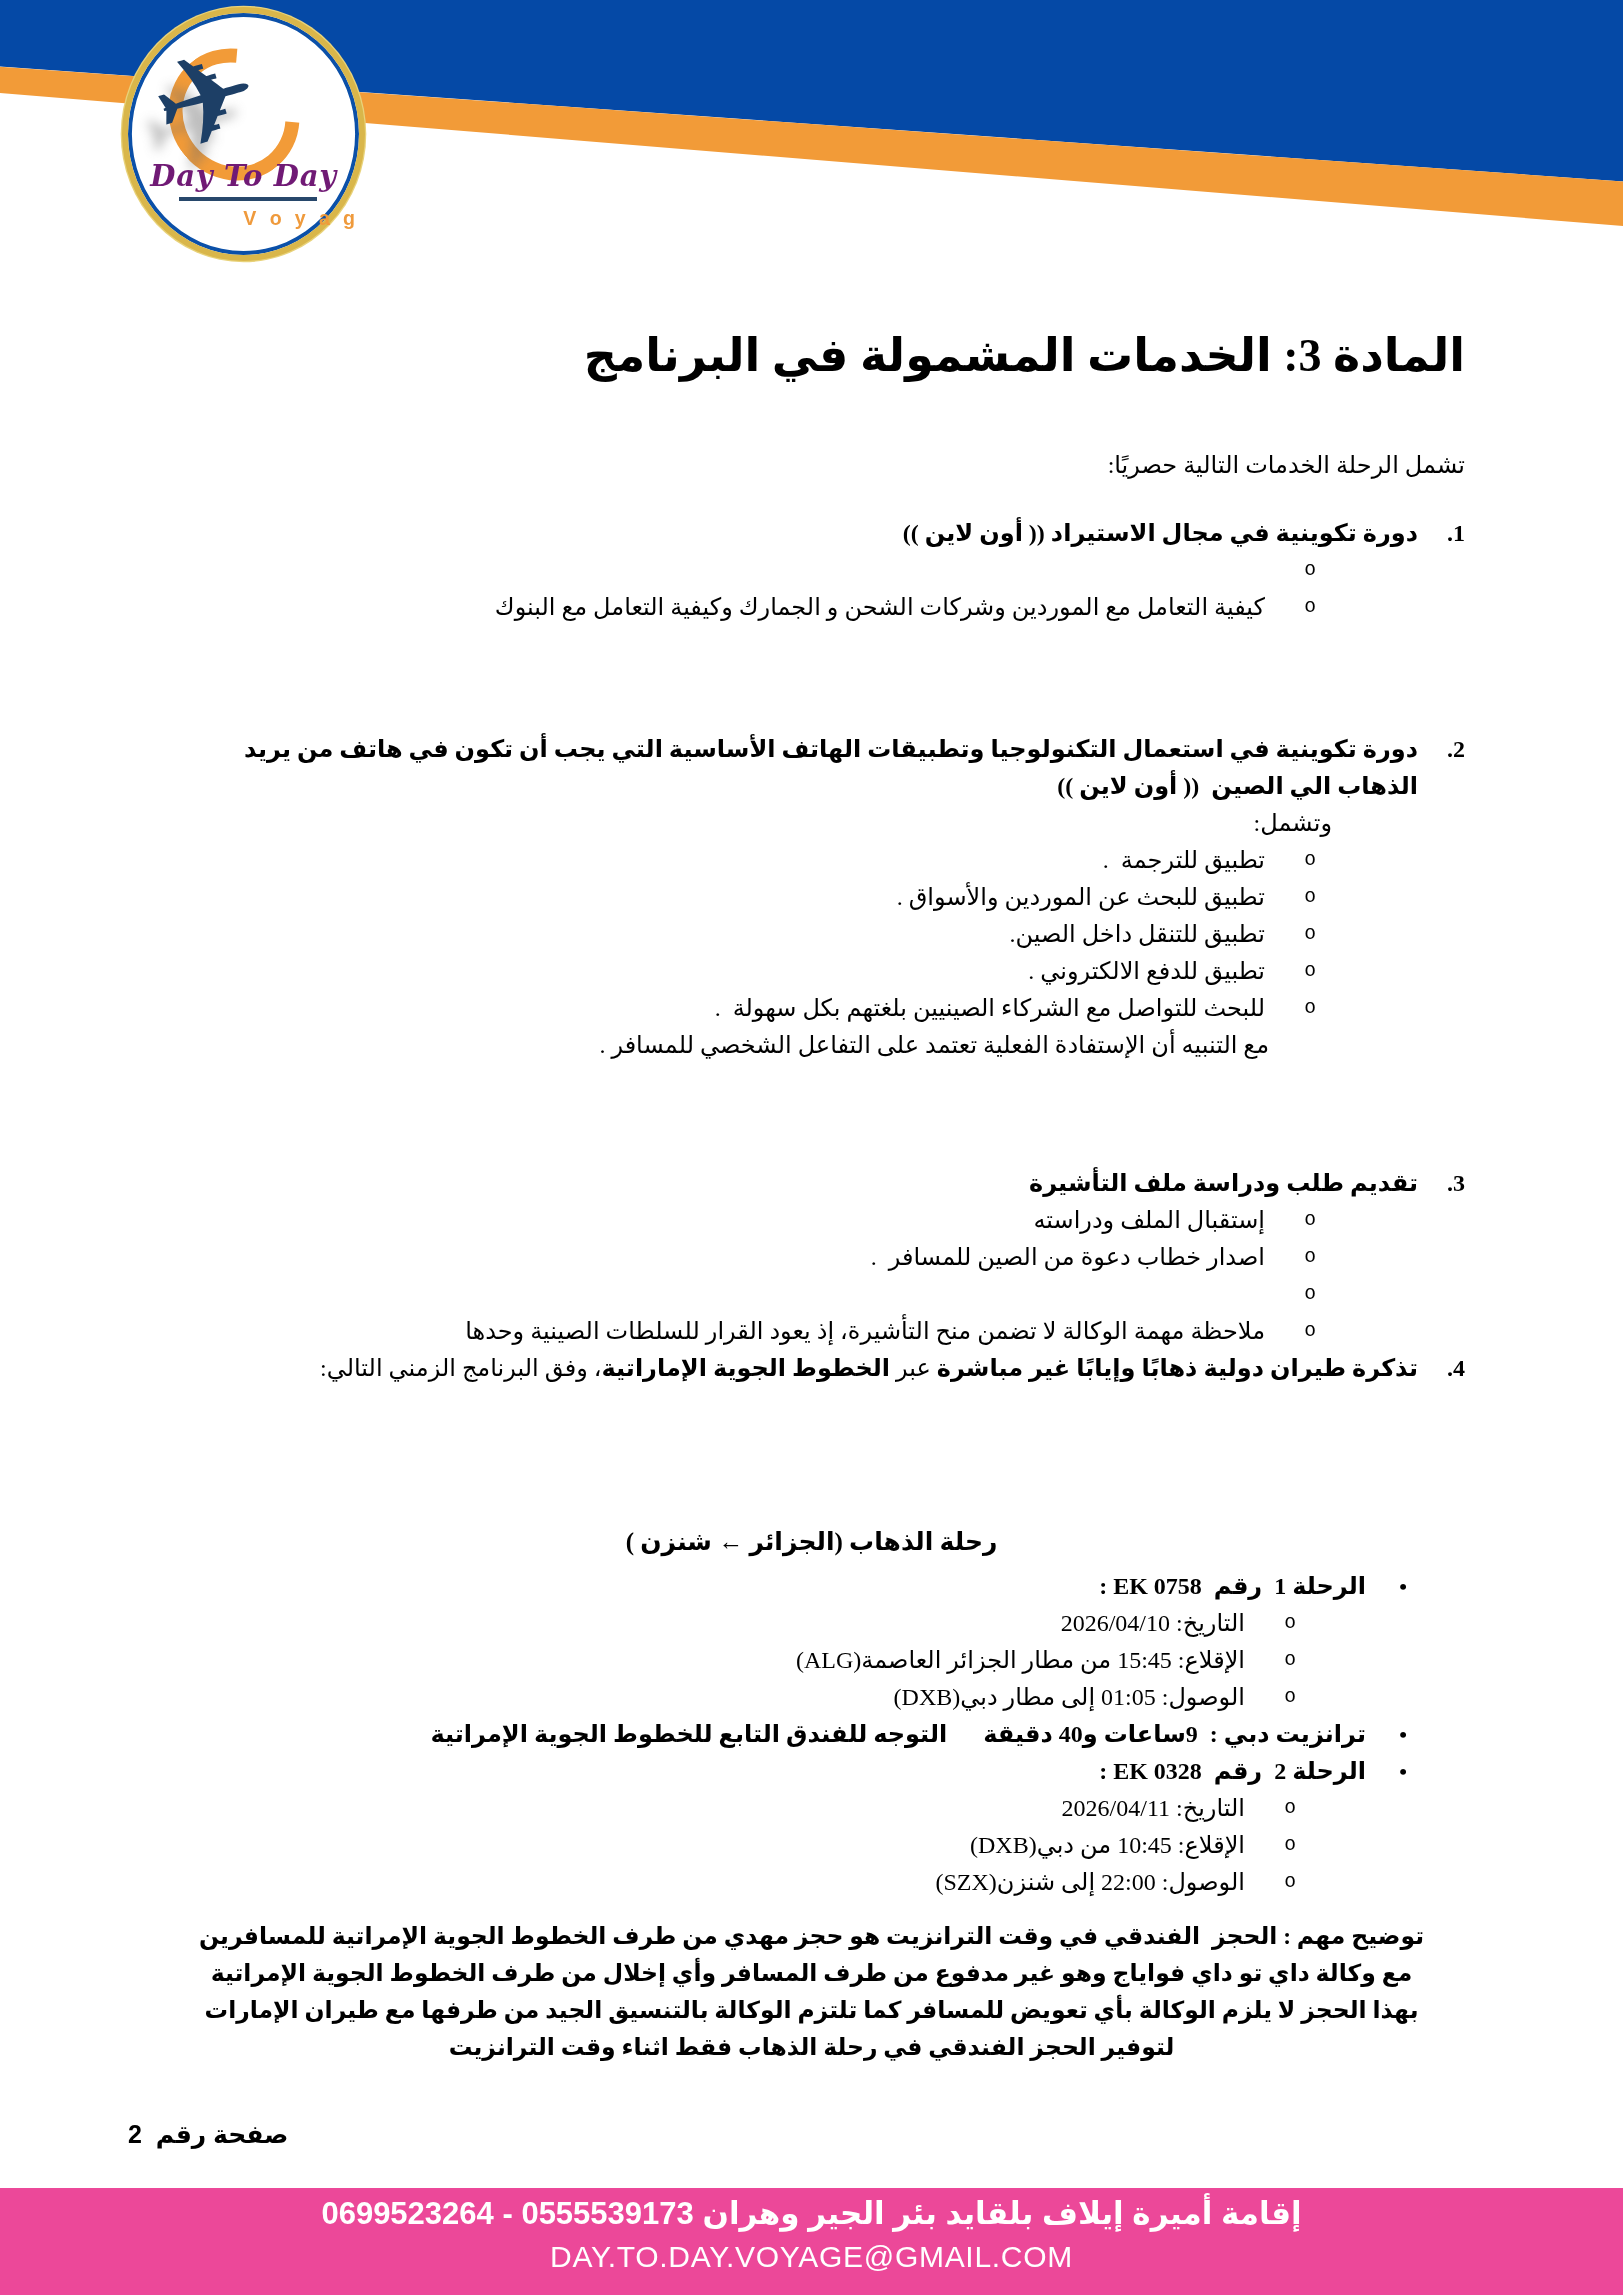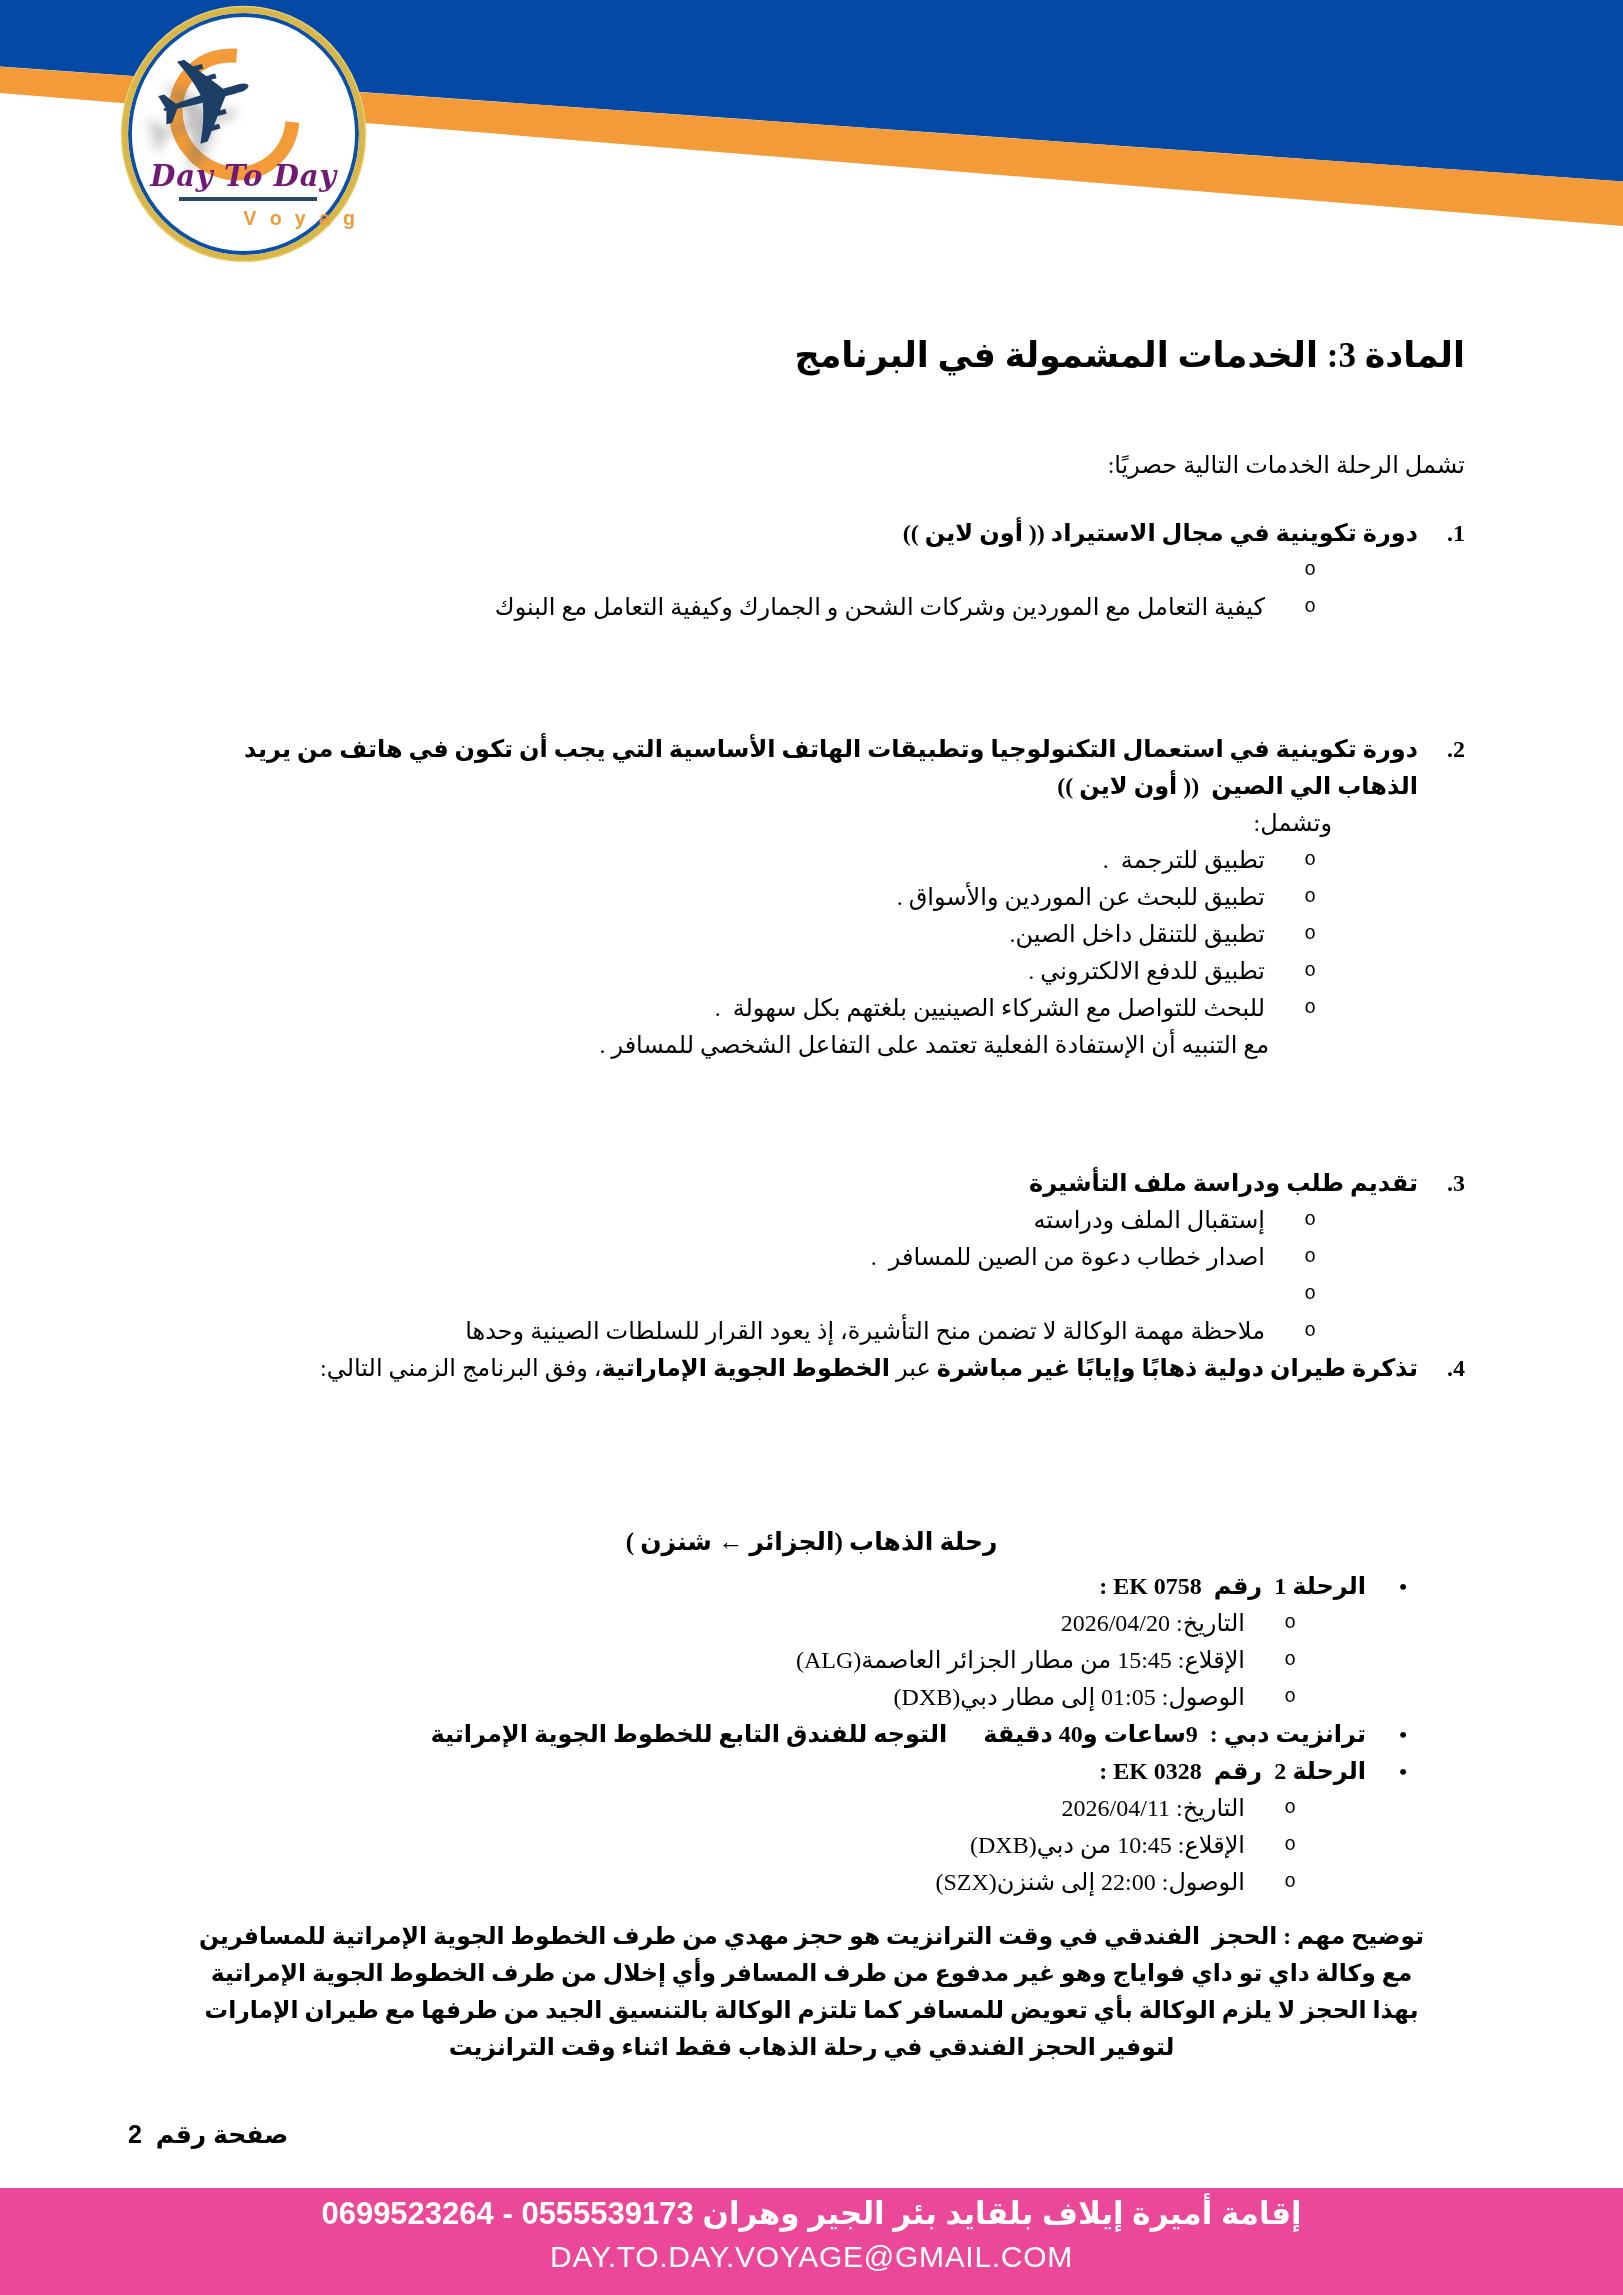--- a/index.html
+++ b/index.html
@@ -70,21 +70,21 @@
     position:relative;
     padding: 330px 158px 0 158px;
     direction: rtl;
     text-align: right;
     font-size: 24px;
     line-height: 37px;
   }
   .t { white-space: pre-wrap; }
   .page-title {
     margin:0;
-    font-size:35px; line-height:52px;
+    font-size:46px; line-height:52px;
     font-weight:bold;
   }
   .intro { margin:65px 0 0 0; }
 
   .row-num { display:flex; margin:0; }
   .row-num .num { flex:0 0 47px; font-weight:bold; }
   .row-num .h { font-weight:bold; flex:1 1 auto; }
   .row-sub { display:flex; padding-right:149px; }
   .row-sub .m {
     flex:0 0 51px;
@@ -248,21 +248,21 @@
     </div>
 
     <div class="flight-title t">رحلة الذهاب (الجزائر ← شنزن )</div>
 
     <div class="row-flight gap-f1">
       <span class="m">•</span>
       <span><span class="t">الرحلة 1  رقم  </span><span class="ltr t">EK 0758</span><span class="t"> :</span></span>
     </div>
     <div class="row-fsub">
       <span class="m">o</span>
-      <span class="t">التاريخ: 2026/04/20</span>
+      <span class="t">التاريخ: 2026/04/10</span>
     </div>
     <div class="row-fsub">
       <span class="m">o</span>
       <span><span class="t">الإقلاع: 15:45 من مطار الجزائر العاصمة</span><span class="ltr t">(ALG)</span></span>
     </div>
     <div class="row-fsub">
       <span class="m">o</span>
       <span><span class="t">الوصول: 01:05 إلى مطار دبي</span><span class="ltr t">(DXB)</span></span>
     </div>
 

